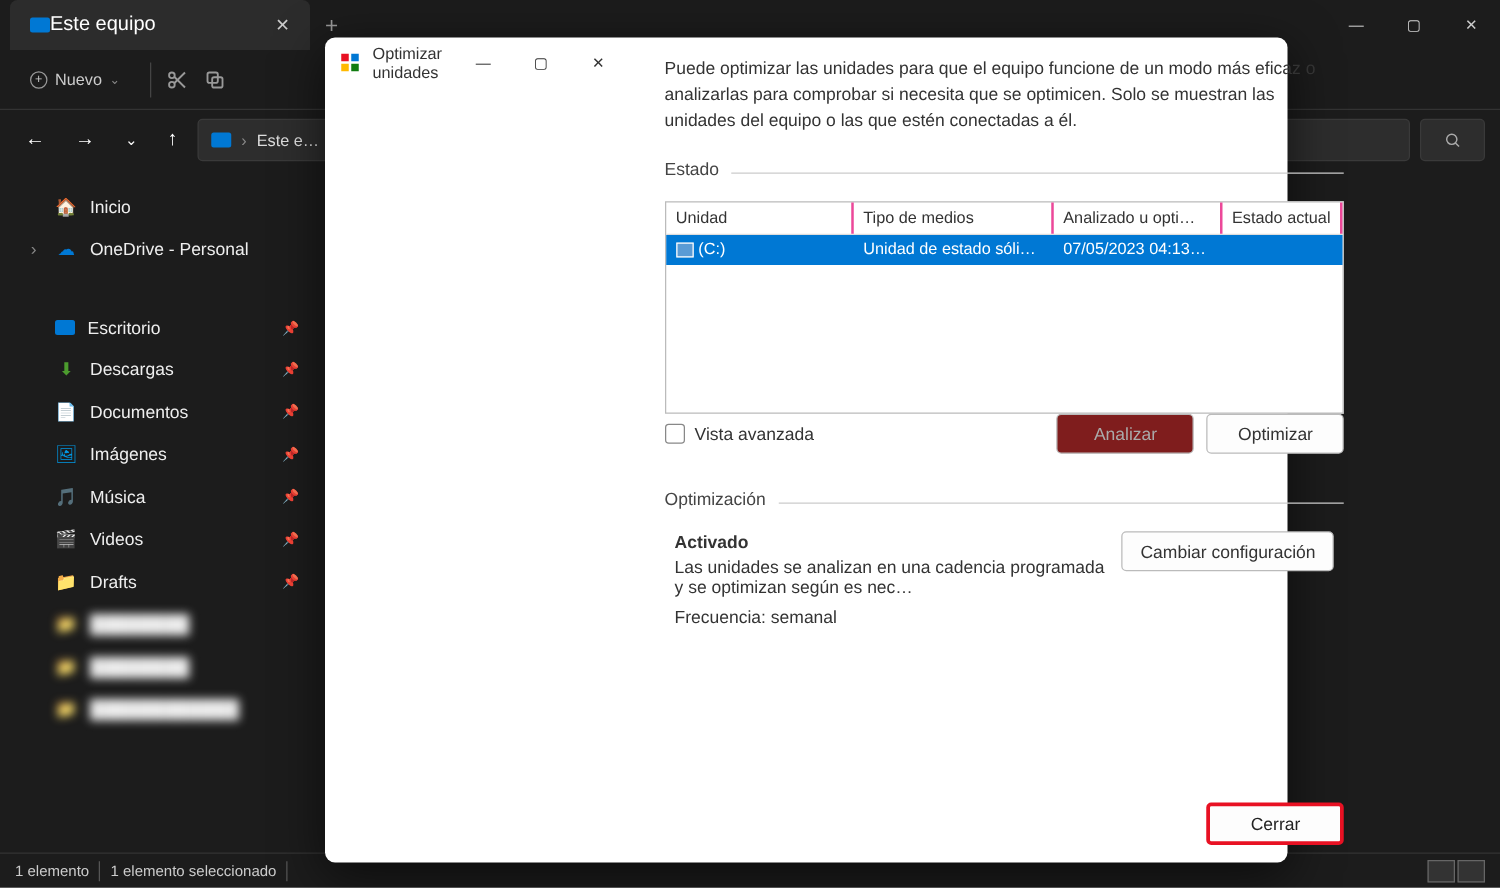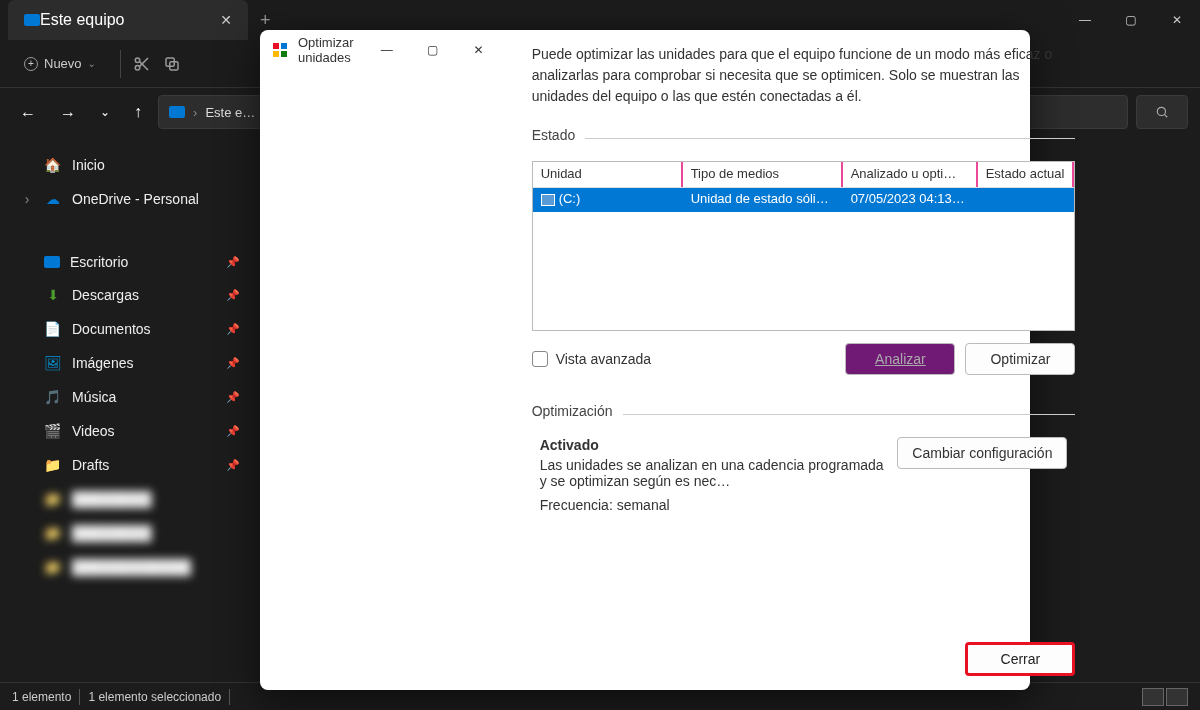--- a/index.html
+++ b/index.html
@@ -57,26 +57,26 @@
 
 .drive-list { border: 1px solid #bbb; height: 170px; margin-top: 12px; background: #fff; }
 .drive-head { display: flex; height: 26px; border-bottom: 1px solid #ddd; font-size: 13px; }
 .drive-head div { padding: 4px 8px; border-right: 2px solid #ec4899; overflow: hidden; text-overflow: ellipsis; white-space: nowrap; }
 .drive-row { display: flex; height: 24px; background: #0078d4; color: #fff; font-size: 13px; }
 .drive-row div { padding: 3px 8px; overflow: hidden; text-overflow: ellipsis; white-space: nowrap; }
 .col1 { width: 150px; } .col2 { width: 160px; } .col3 { width: 135px; } .col4 { flex: 1; }
 .drive-row .col4 { border: 2px solid #e81123; margin: 0; padding: 1px 6px; }
 .drive-ico { display:inline-block; width:14px; height:12px; background:#5a9bd5; border:1px solid #fff; margin-right:4px; vertical-align:middle; }
 
-.below-list { display: flex; justify-content: space-between; align-items: center; margin-top: 12px; }
+.below-list { display: flex; justify-content: space-between; align-items: center; margin-top: 0; }
 .checkbox { display: flex; align-items: center; gap: 8px; font-size: 14px; }
 .checkbox .box { width: 16px; height: 16px; border: 1.5px solid #888; border-radius: 3px; }
 .btns { display: flex; gap: 10px; }
 .btn { min-width: 110px; height: 32px; border: 1px solid #bbb; background: #fdfdfd; border-radius: 4px; font-size: 14px; display: flex; align-items: center; justify-content: center; color: #333; }
-.btn.disabled { color: #aaa; background: #701a75; text-decoration: underline; }
+.btn.disabled { color: #aaa; background: #7f1d1d; }
 .btn.wide { min-width: 170px; }
 
 .opt-section { margin-top: 28px; }
 .opt-body { padding: 12px 8px 0 8px; display: flex; gap: 12px; }
 .opt-text { flex: 1; }
 .opt-text .bold { font-weight: 600; margin-bottom: 4px; }
 .opt-text .line { font-size: 14px; color: #333; margin-bottom: 8px; }
 
 .dlg-footer { margin-top: auto; display: flex; justify-content: flex-end; padding-top: 20px; }
 .close-btn { min-width: 110px; height: 34px; border: 3px solid #e81123; background: #fdfdfd; border-radius: 4px; font-size: 14px; display: flex; align-items: center; justify-content: center; color: #222; }

